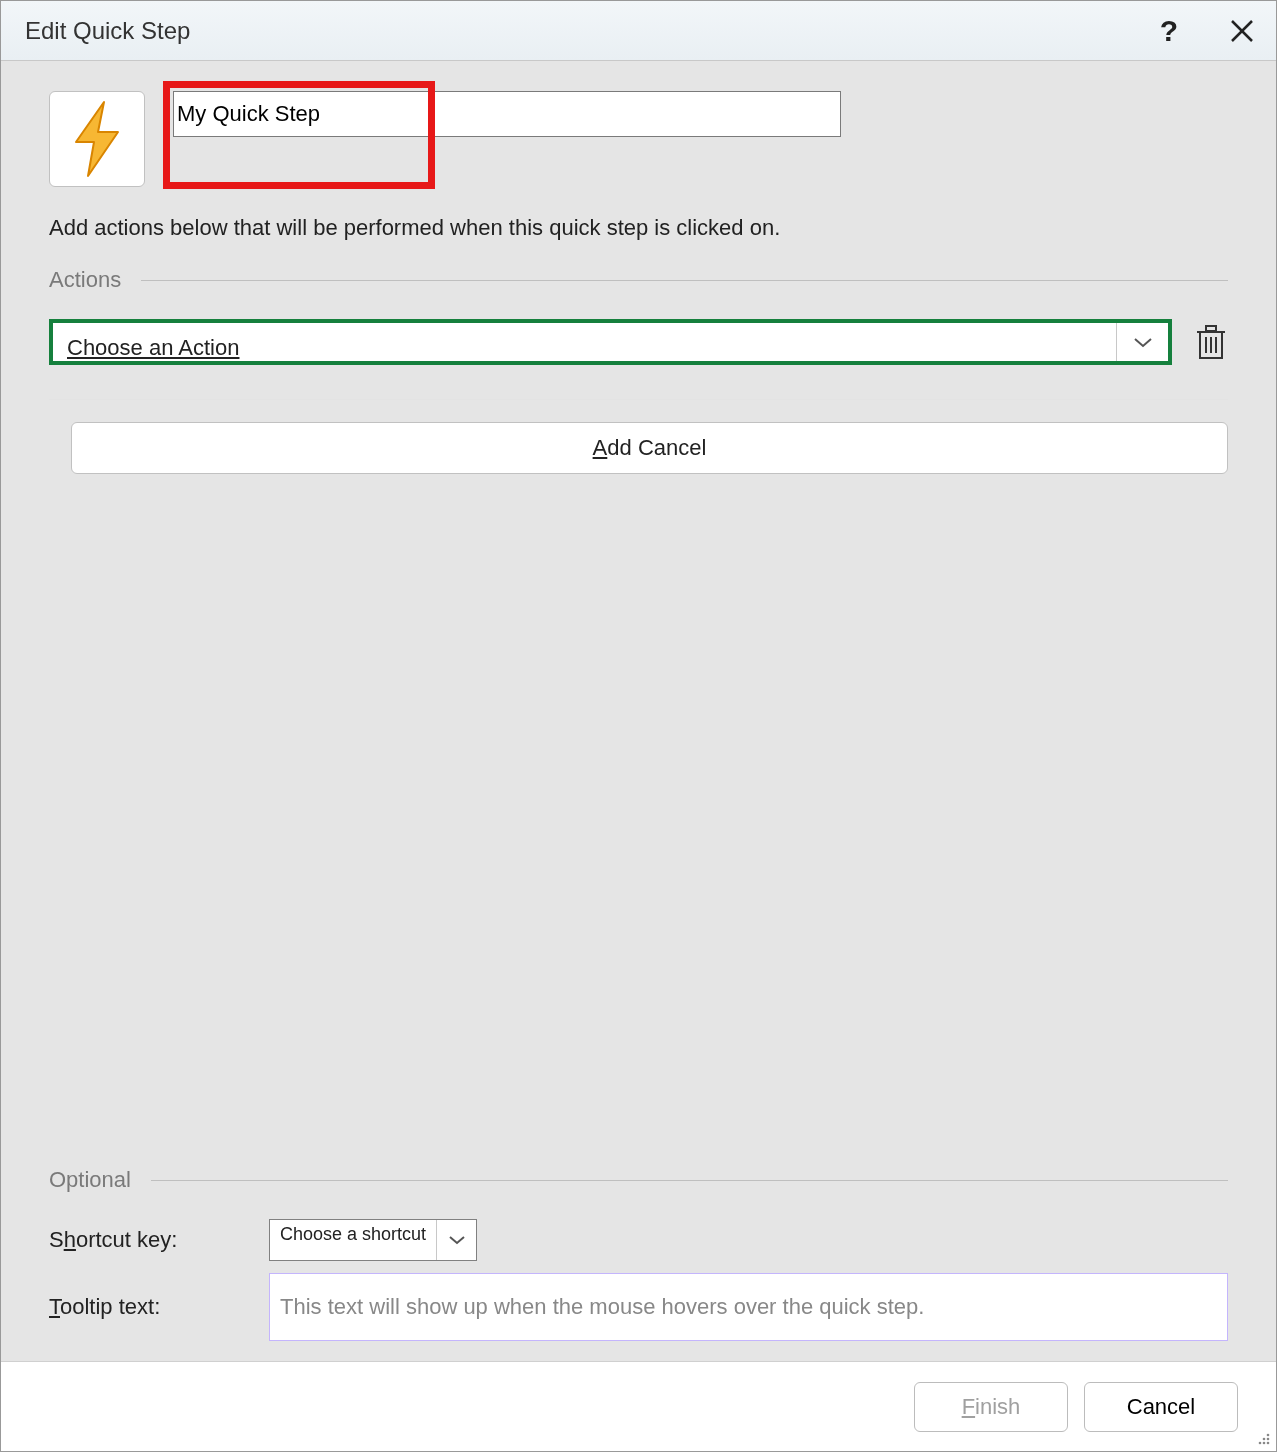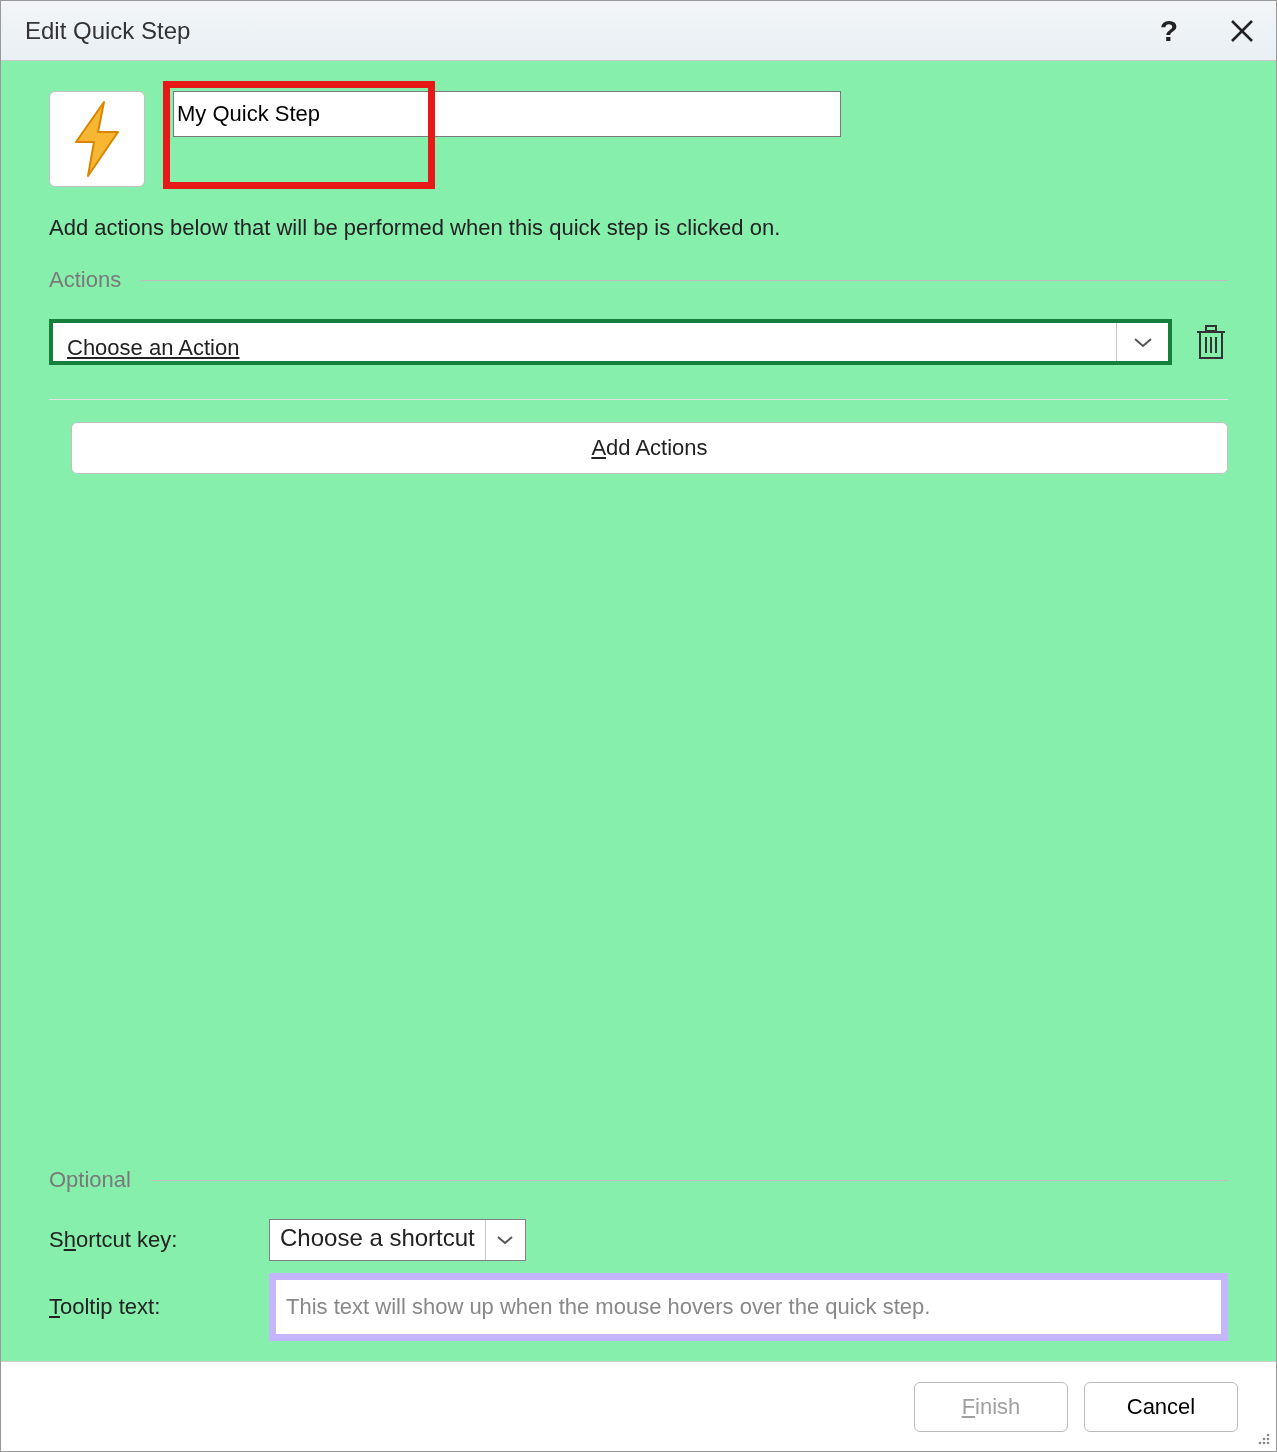--- a/index.html
+++ b/index.html
@@ -9,21 +9,21 @@
       background: #fff;
       color: #222;
       width: 1277px;
       height: 1452px;
       overflow: hidden;
     }
     .dialog {
       width: 1277px;
       height: 1452px;
       border: 1px solid #999;
-      background: #86efac;
+      background: #e5e5e5;
       display: flex;
       flex-direction: column;
       position: relative;
     }
     .titlebar {
       height: 60px;
       background: linear-gradient(to bottom, #f2f6f9, #e9eff3);
       border-bottom: 1px solid #c8c8c8;
       display: flex;
       align-items: center;
@@ -174,33 +174,33 @@
       width: 200px;
     }
     .opt-label .ul { text-decoration: underline; }
 
     .shortcut-select {
       display: flex;
       border: 1px solid #808080;
       height: 42px;
       background: #fff;
     }
-    .shortcut-select-text { padding: 4px 10px; font-size: 24px; }
+    .shortcut-select-text { padding: 4px 10px; font-size: 18px; }
     .shortcut-select-btn {
       width: 40px;
       border-left: 1px solid #c8c8c8;
       display: flex;
       align-items: center;
       justify-content: center;
     }
 
     .tooltip-input {
       flex: 1;
       height: 68px;
-      border: 7px solid #c4b5fd;
+      border: 1px solid #c4b5fd;
       font-size: 22px;
       padding: 8px 10px;
       font-family: inherit;
       color: #666;
     }
     .tooltip-input::placeholder { color: #888; }
 
     .footer {
       height: 90px;
       border-top: 1px solid #d0d0d0;
@@ -284,21 +284,21 @@
           <line x1="17" y1="15" x2="17" y2="31" stroke="#333" stroke-width="2"></line>
           <line x1="22" y1="15" x2="22" y2="31" stroke="#333" stroke-width="2"></line>
           <line x1="3" y1="10" x2="31" y2="10" stroke="#333" stroke-width="2"></line>
           <rect x="12" y="4" width="10" height="5" fill="none" stroke="#333" stroke-width="2"></rect>
         </svg>
       </div>
     </div>
 
     <div class="separator-light"></div>
 
-    <button class="add-action-btn"><span class="ul">A</span><span>dd Actions</span></button>
+    <button class="add-action-btn"><span class="ul">A</span><span>dd Cancel</span></button>
 
     <div class="spacer"></div>
 
     <div class="optional-block">
       <div class="section-header">
         <span>Optional</span>
         <div class="line"></div>
       </div>
 
       <div class="opt-row">

